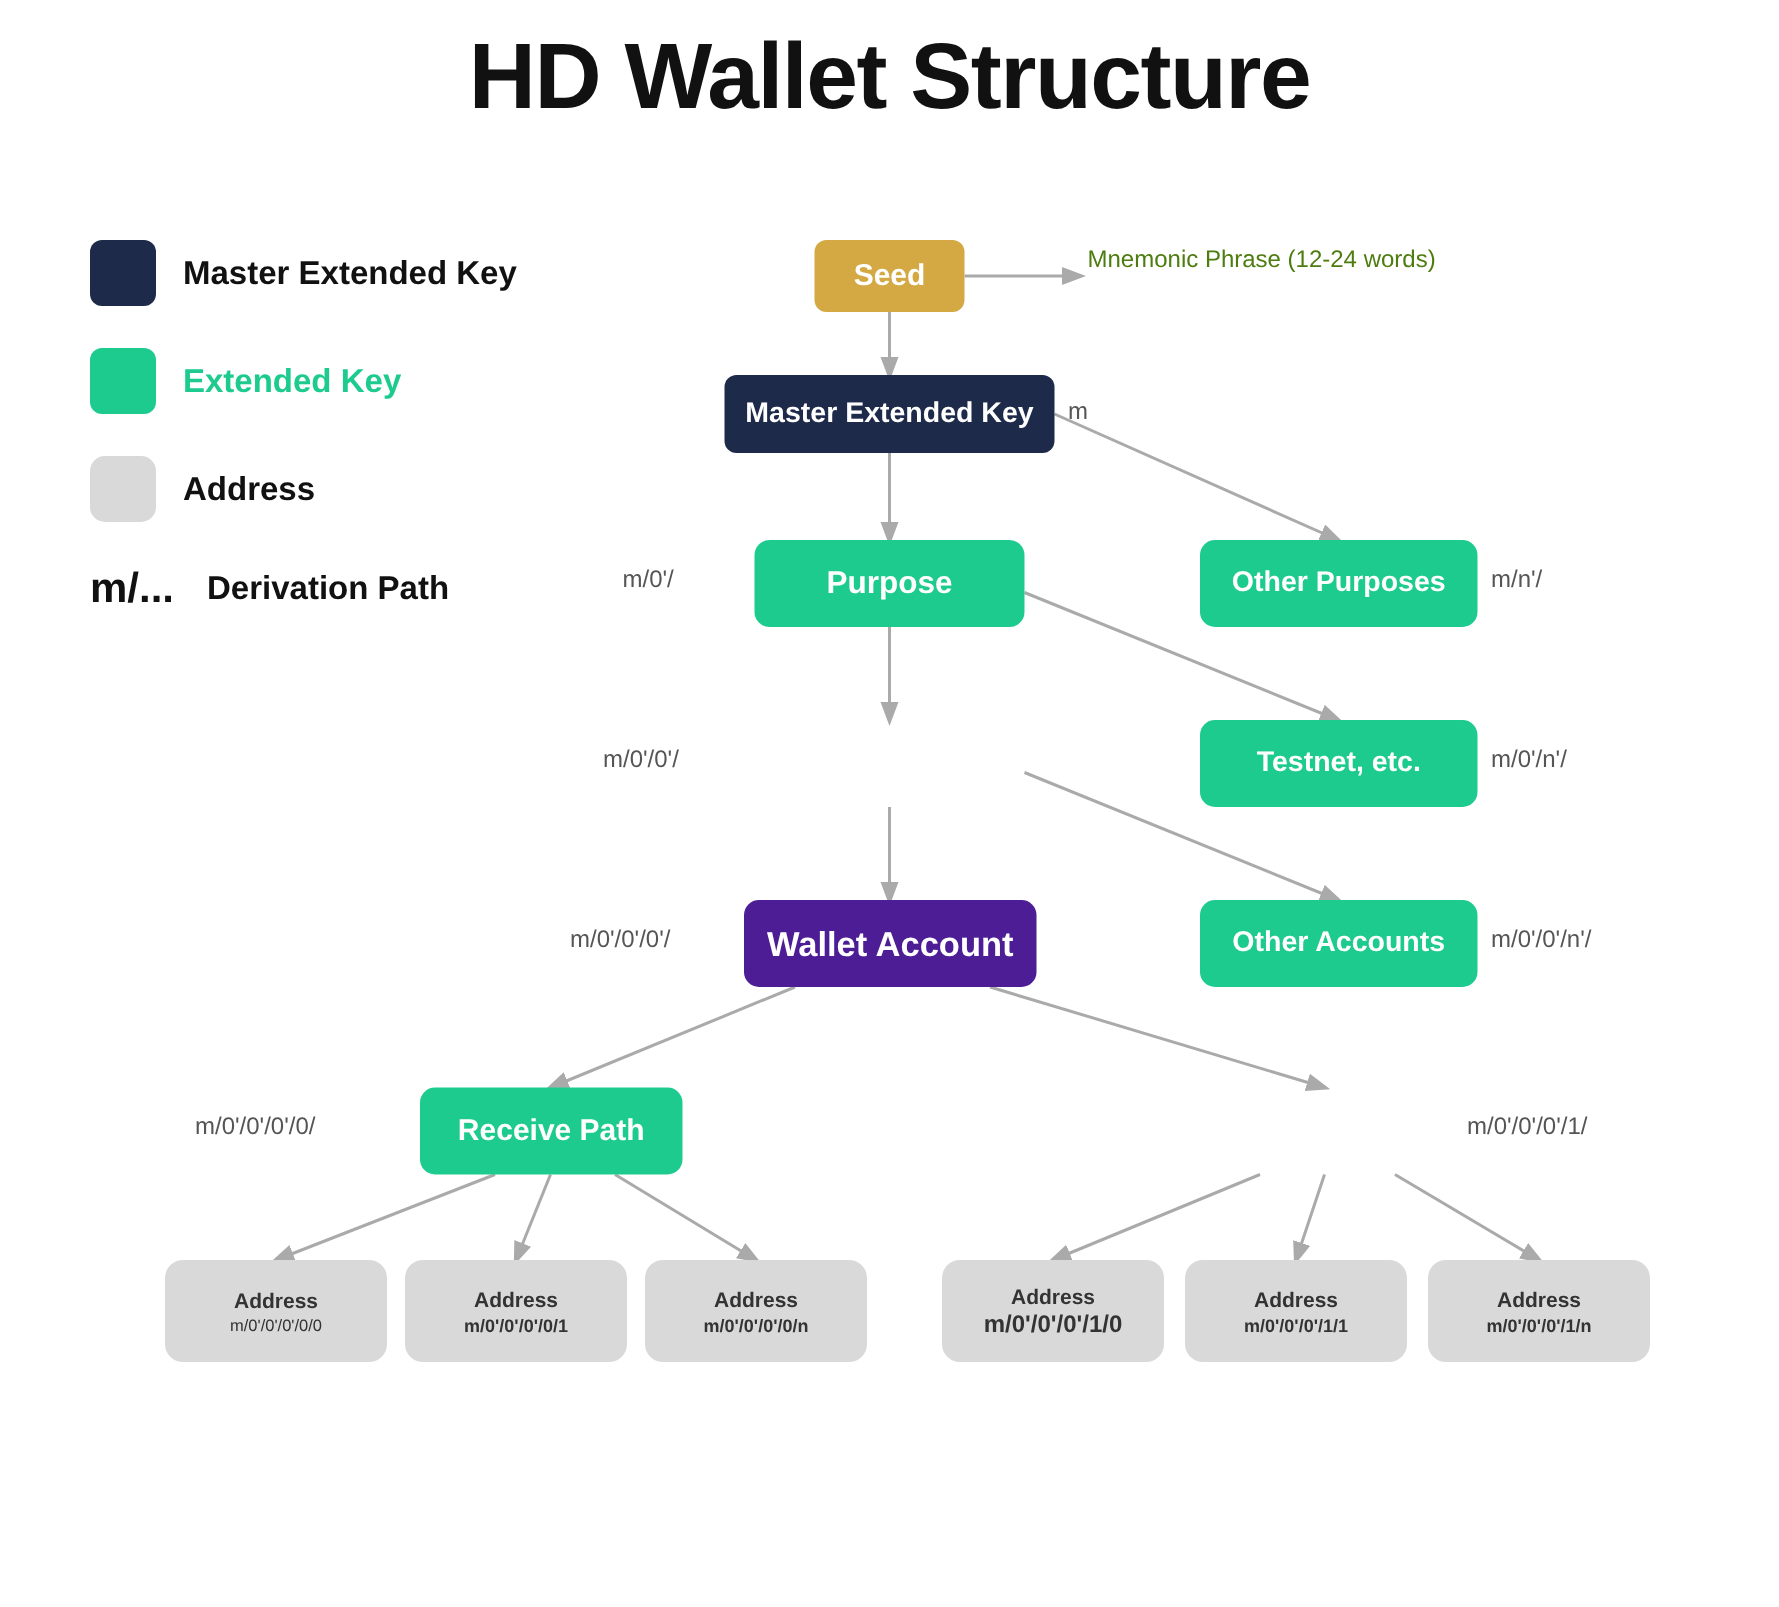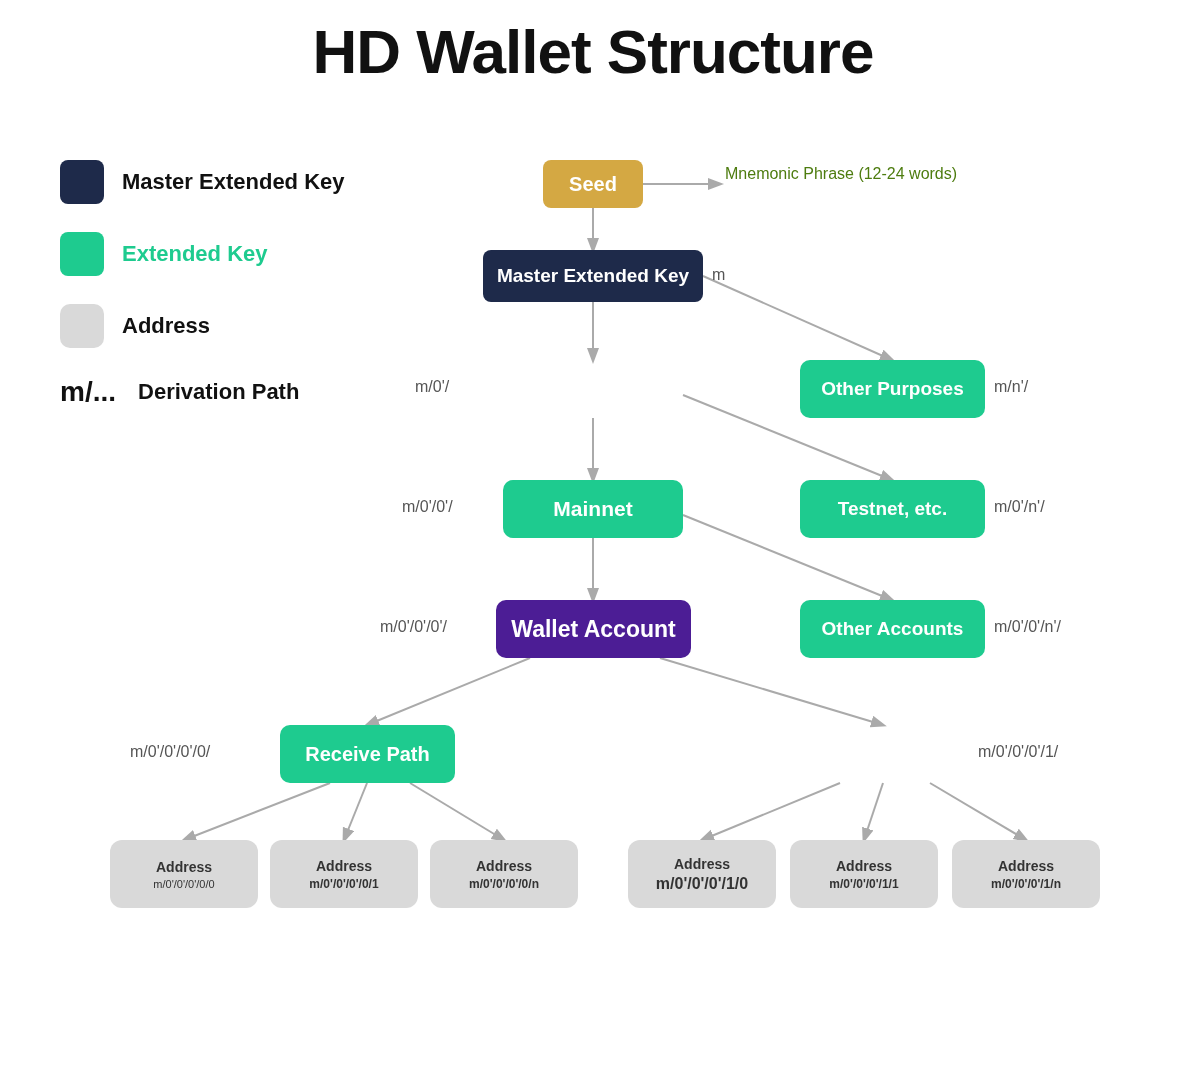--- a/index.html
+++ b/index.html
@@ -299,30 +299,30 @@
   <div class="node node-seed">
     <span>Seed</span>
   </div>
 
   <div class="node node-master">
     <span>Master Extended Key</span>
   </div>
 
   <div class="path-label" style="left:712px; top:126px;">m</div>
 
+  <div class="node node-purpose">
+    <span>Purpose</span>
+  </div>
   <div class="path-label" style="left:415px; top:238px;">m/0'/</div>
 
   <div class="node node-other-purposes">
     <span>Other Purposes</span>
   </div>
   <div class="path-label" style="left:994px; top:238px;">m/n'/</div>
 
-  <div class="node node-mainnet">
-    <span>Mainnet</span>
-  </div>
   <div class="path-label" style="left:402px; top:358px;">m/0'/0'/</div>
 
   <div class="node node-testnet">
     <span>Testnet, etc.</span>
   </div>
   <div class="path-label" style="left:994px; top:358px;">m/0'/n'/</div>
 
   <div class="node node-wallet-account">
     <span>Wallet Account</span>
   </div>

